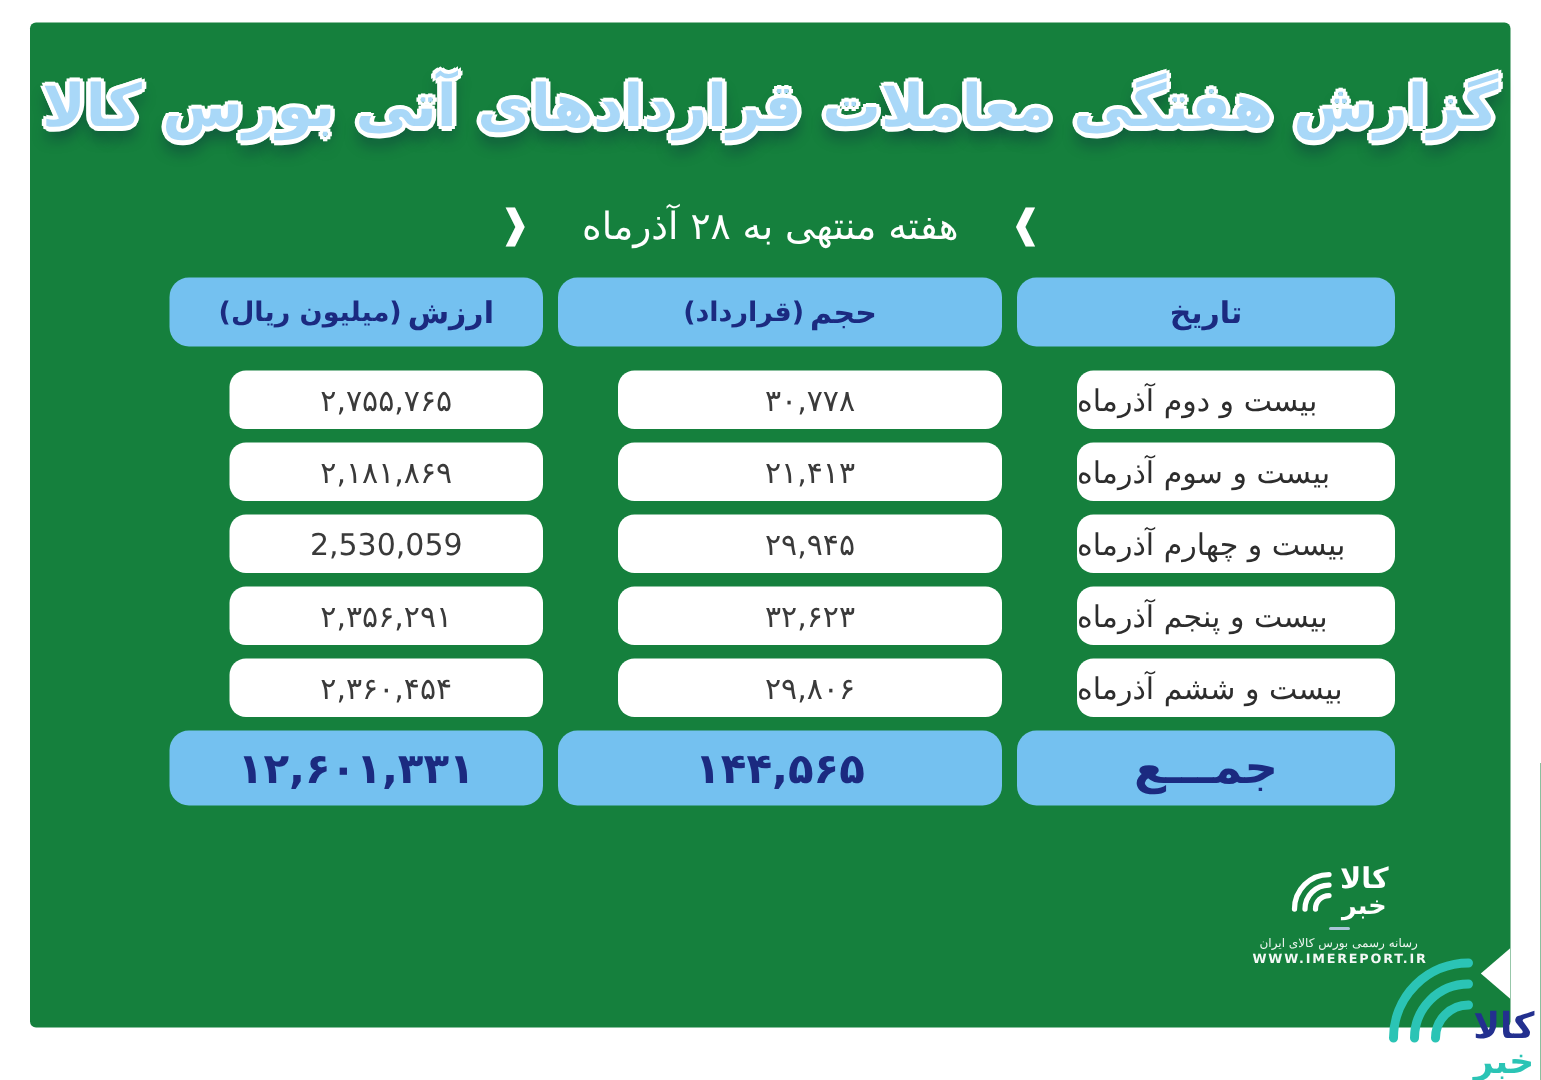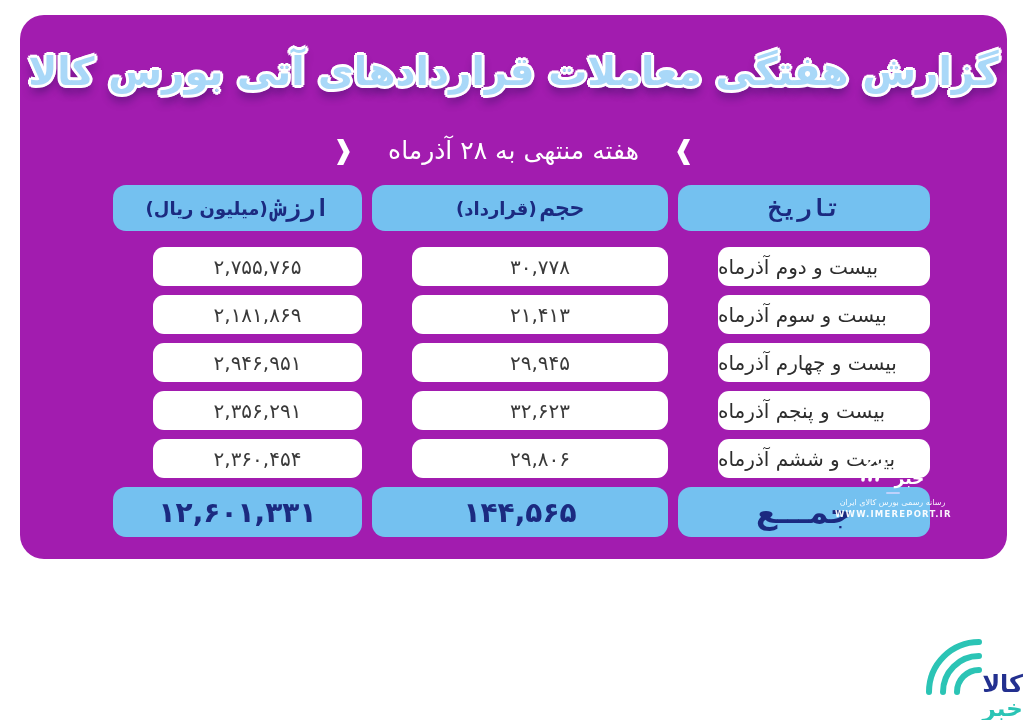--- a/index.html
+++ b/index.html
@@ -4,23 +4,23 @@
 <style>
   * { margin:0; padding:0; box-sizing:border-box; }
   body {
     width:1027px; height:720px;
     background:#ffffff;
     font-family:"DejaVu Sans", sans-serif;
     position:relative; overflow:hidden;
   }
   .card {
     position:absolute; left:20px; top:15px;
-    width:987px; height:544px;
-    background:#a21caf;
-    border-radius:24px;
+    width:987px; height:670px;
+    background:#15803d;
+    border-radius:4px;
   }
   
   .title {
     position:absolute; top:34px; left:0; right:0;
     text-align:center;
     font-size:39px; font-weight:bold;
     color:#a9d8f8;
     direction:rtl;
     letter-spacing:0;
     text-shadow:
@@ -51,21 +51,21 @@
     border-radius:11px;
     display:flex; align-items:center; justify-content:center;
     direction:rtl;
   }
   .header-row { margin-bottom:16px; }
   .header-row .cell {
     background:#74c1f0; height:46px;
     color:#1b2a80; font-weight:bold;
     border-radius:13px;
   }
-  .header-main { font-size:24px;font-family:Liberation Mono, monospace; }
+  .header-main { font-size:20px; }
   .header-sub  { font-size:18px; font-weight:bold; margin-right:4px; }
   .data-row .cell { background:#ffffff; height:39px;margin-left:40px; }
   .cell-date {
     justify-content:flex-end; padding-right:22px;
     color:#2d2d2d; font-size:20px;
   }
   .cell-num { color:#3a3a3a; font-size:20px; direction:ltr; }
   .total-row { margin-top:0; }
   .total-row .cell {
     background:#74c1f0; height:50px; border-radius:13px;
@@ -150,21 +150,21 @@
 
     <div class="grid-row data-row">
       <div class="cell cell-date">بیست و سوم آذرماه</div>
       <div class="cell cell-num">۲۱,۴۱۳</div>
       <div class="cell cell-num">۲,۱۸۱,۸۶۹</div>
     </div>
 
     <div class="grid-row data-row">
       <div class="cell cell-date">بیست و چهارم آذرماه</div>
       <div class="cell cell-num">۲۹,۹۴۵</div>
-      <div class="cell cell-num">۲,۹۴۶,۹۵۱</div>
+      <div class="cell cell-num">2,530,059</div>
     </div>
 
     <div class="grid-row data-row">
       <div class="cell cell-date">بیست و پنجم آذرماه</div>
       <div class="cell cell-num">۳۲,۶۲۳</div>
       <div class="cell cell-num">۲,۳۵۶,۲۹۱</div>
     </div>
 
     <div class="grid-row data-row">
       <div class="cell cell-date">بیست و ششم آذرماه</div>

